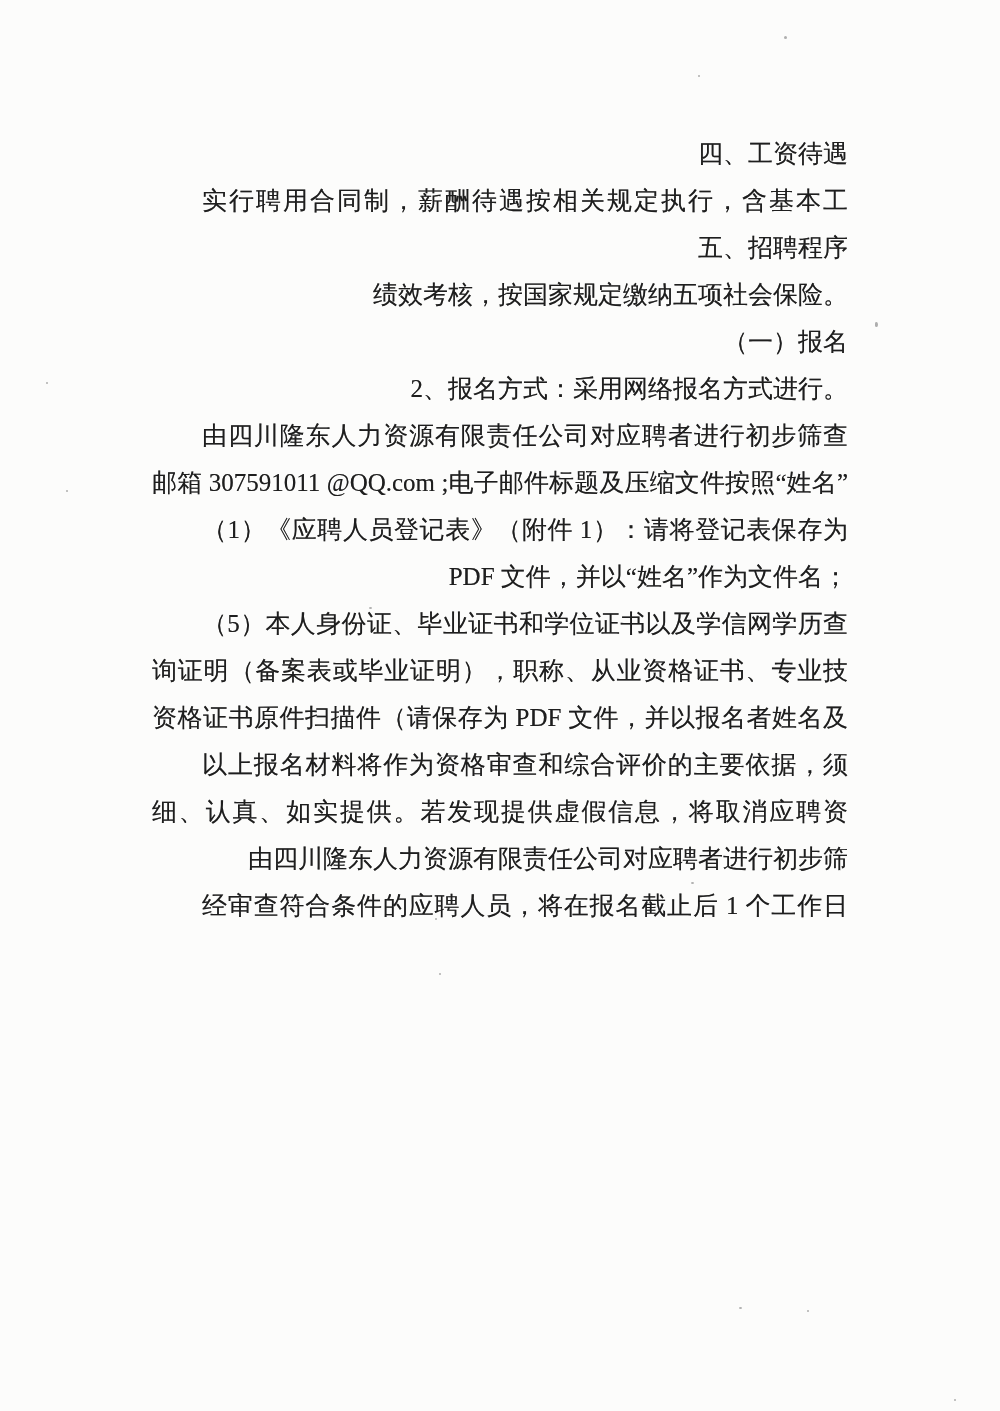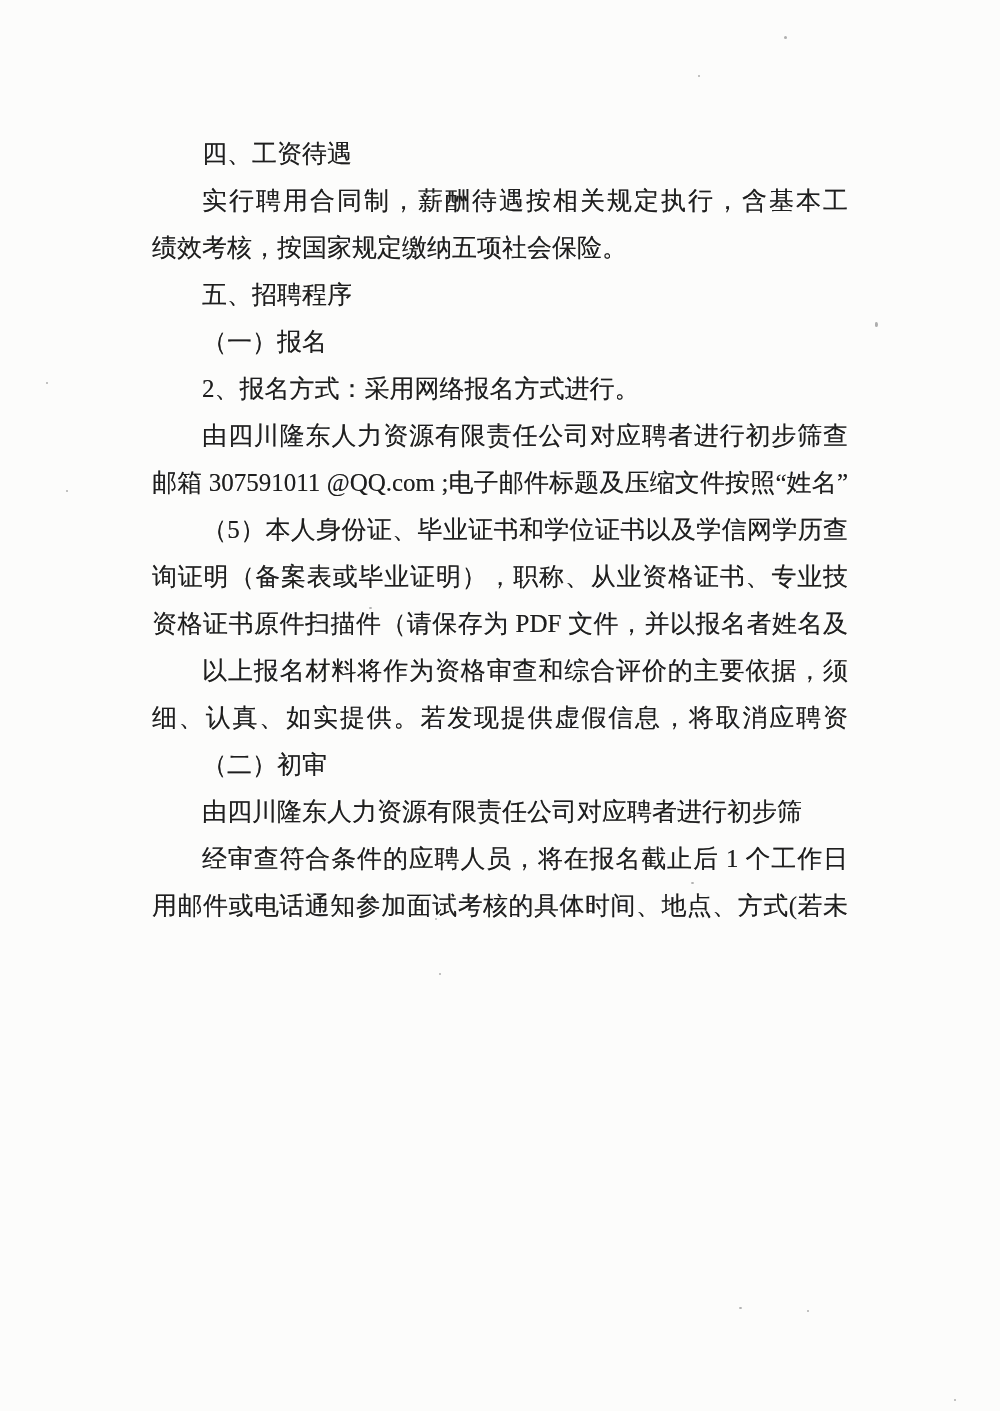--- a/index.html
+++ b/index.html
@@ -17,53 +17,53 @@
     top: 130px;
     width: 696px;
     font-size: 25px;
     line-height: 47px;
     color: #1e1e1e;
     text-shadow: 0 0 0.6px rgba(30,30,30,0.55);
   }
   .ln {
     height: 47px;
     overflow: hidden;
-    text-align: left;
+    text-align: right;
   }
   .ln.ind { text-indent: 2em; }
   .ln.just { text-align: justify; text-align-last: justify; }
   .speck {
     position: absolute;
     background: rgba(80,80,80,0.45);
     border-radius: 50%;
   }
 </style>
 </head>
 <body>
 
 <div class="page">
 
   <div class="doc">
     <div class="ln ind">四、工资待遇</div>
     <div class="ln ind just">实行聘用合同制，薪酬待遇按相关规定执行，含基本工资、</div>
+    <div class="ln ind">五、招聘程序</div>
     <div class="ln">绩效考核，按国家规定缴纳五项社会保险。</div>
-    <div class="ln ind">五、招聘程序</div>
     <div class="ln ind">（一）报名</div>
     <div class="ln ind">2、报名方式：采用网络报名方式进行。</div>
     <div class="ln ind just">由四川隆东人力资源有限责任公司对应聘者进行初步筛查</div>
     <div class="ln just">邮箱 307591011 @QQ.com ;电子邮件标题及压缩文件按照“姓名”</div>
+    <div class="ln ind just">（1）《应聘人员登记表》（附件 1）：请将登记表保存为</div>
+    <div class="ln">PDF 文件，并以“姓名”作为文件名；</div>
     <div class="ln ind just">（5）本人身份证、毕业证书和学位证书以及学信网学历查</div>
     <div class="ln just">询证明（备案表或毕业证明），职称、从业资格证书、专业技术</div>
     <div class="ln just">资格证书原件扫描件（请保存为 PDF 文件，并以报名者姓名及证</div>
     <div class="ln ind just">以上报名材料将作为资格审查和综合评价的主要依据，须详</div>
     <div class="ln just">细、认真、如实提供。若发现提供虚假信息，将取消应聘资格。</div>
-    <div class="ln ind">（二）初审</div>
     <div class="ln ind">由四川隆东人力资源有限责任公司对应聘者进行初步筛查。</div>
     <div class="ln ind just">经审查符合条件的应聘人员，将在报名截止后 1 个工作日内</div>
-    <div class="ln just">用邮件或电话通知参加面试考核的具体时间、地点、方式(若未</div>
   </div>
 
   <div class="speck" style="left:784px; top:36px;  width:3px; height:3px;"></div>
   <div class="speck" style="left:698px; top:75px;  width:2px; height:2px;"></div>
   <div class="speck" style="left:875px; top:322px; width:3px; height:5px; border-radius:40% 60% 60% 40%;"></div>
   <div class="speck" style="left:46px;  top:382px; width:2px; height:2px;"></div>
   <div class="speck" style="left:66px;  top:490px; width:2px; height:2px;"></div>
   <div class="speck" style="left:369px; top:607px; width:3px; height:2px;"></div>
   <div class="speck" style="left:691px; top:882px; width:3px; height:2px;"></div>
   <div class="speck" style="left:435px; top:918px; width:2px; height:2px;"></div>

